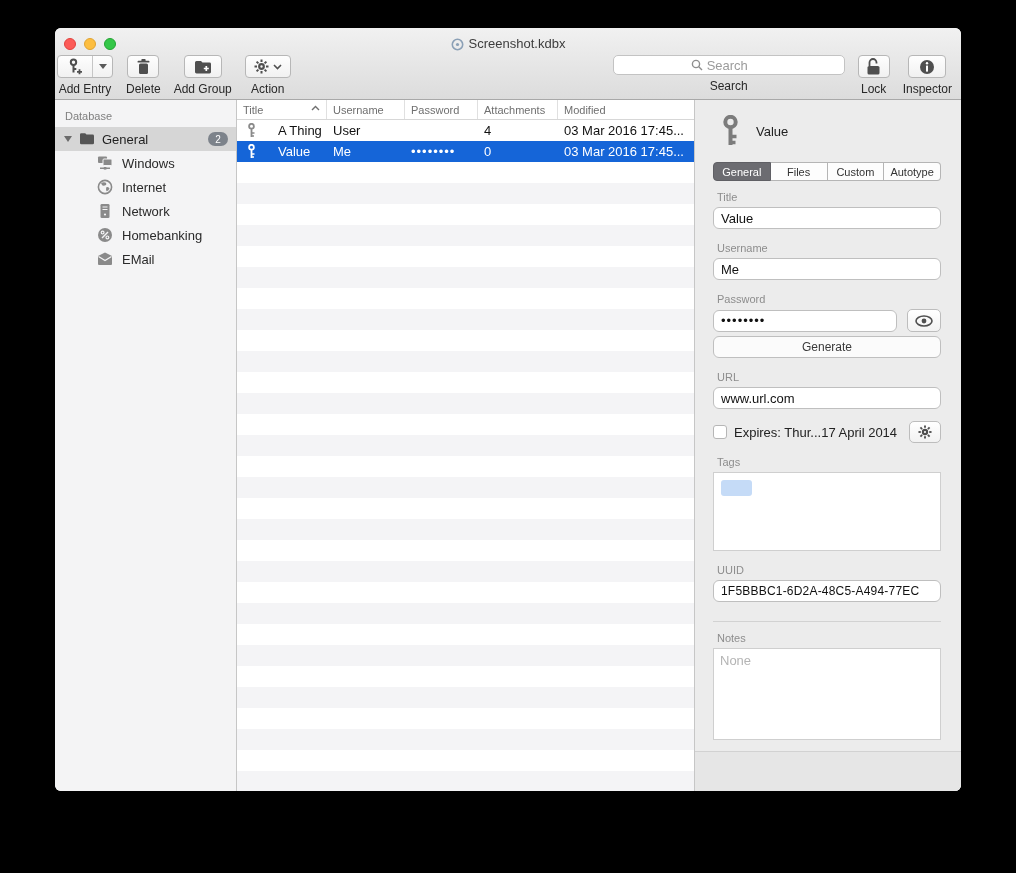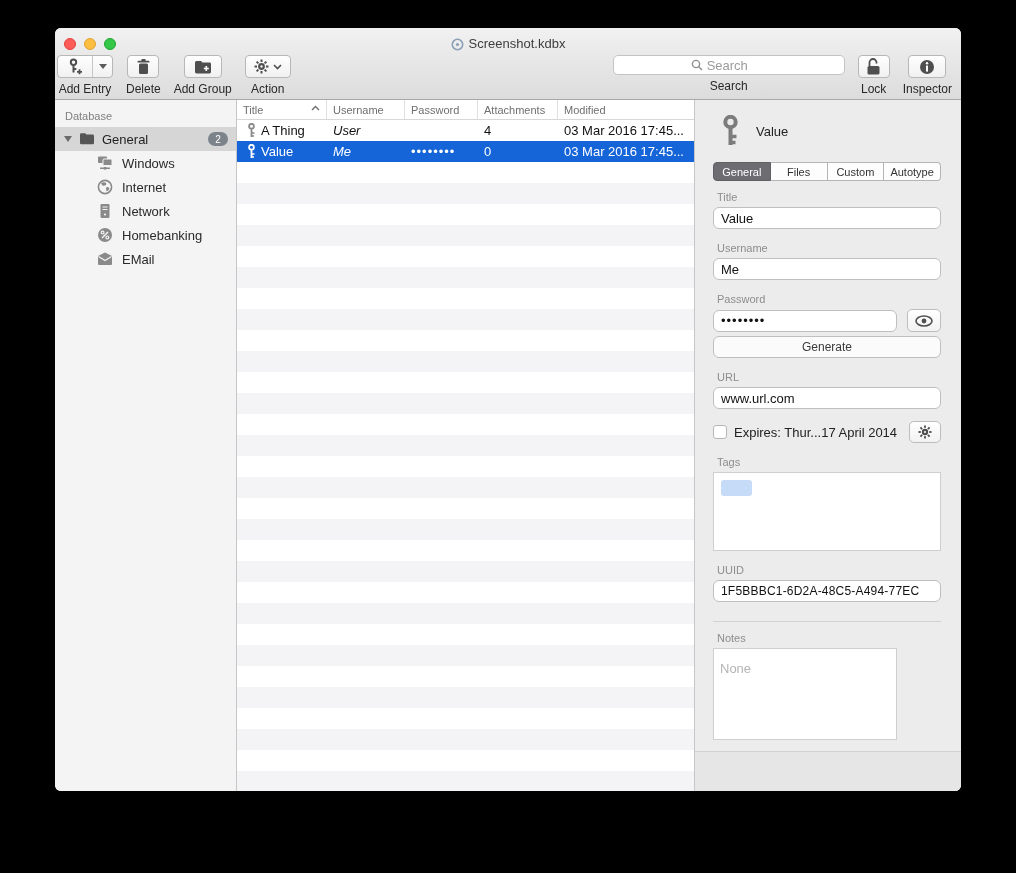--- a/index.html
+++ b/index.html
@@ -73,22 +73,22 @@
   .thead { height:20px; display:flex; border-bottom:1px solid #d7d7d7; background:#fff; }
   .th {
     font-size:11px; color:#6f6f6f; display:flex; align-items:center; padding-left:6px;
     border-right:1px solid #e0e0e0; position:relative;
   }
   .th:last-child { border-right:none; }
   .c-title{width:90px;} .c-user{width:78px;} .c-pass{width:73px;} .c-att{width:80px;} .c-mod{flex:1;}
   .sortmark { position:absolute; right:6px; top:5px; }
   .trow { height:21px; display:flex; align-items:center; font-size:13px; color:#111; }
   .trow .cell { padding-left:6px; overflow:hidden; white-space:nowrap; }
-  .cell-title { width:90px; display:flex; align-items:center; gap:5px; padding-left:10px !important; }
-  .cell-user{width:78px;font-style:italic;} .cell-pass{width:73px; letter-spacing:1px;} .cell-att{width:80px;} .cell-mod{flex:1;}
+  .cell-title { width:90px; display:flex; align-items:center; gap:22px; padding-left:10px !important; }
+  .cell-user{width:78px;} .cell-pass{width:73px; letter-spacing:1px;} .cell-att{width:80px;} .cell-mod{flex:1;}
   .row-selected { background:#1565d8; color:#fff; }
   .table-filler { flex:1; background:repeating-linear-gradient(to bottom,#ffffff 0 21px,#f4f4f6 21px 42px); }
   
   .inspector { width:266px; background:#ececec; display:flex; flex-direction:column; overflow:hidden; }
   .insp-scroll { padding:10px 20px 0 18px; }
   .insp-head { display:flex; align-items:center; gap:15px; padding-left:7px; height:42px; }
   .insp-head .entry-title { font-size:13px; color:#222; }
   .tabs { display:flex; margin-top:10px; height:19px; }
   .tab {
     border:1px solid #b5b5b5; border-left:none; background:#fdfdfd; font-size:11px; color:#333;
@@ -116,22 +116,22 @@
   }
   .expires-row { display:flex; align-items:center; margin-top:12px; }
   .checkbox { width:14px; height:14px; border:1px solid #b6b6b6; border-radius:3px; background:#fff; }
   .expires-label { font-size:13px; color:#222; margin-left:7px; flex:1; }
   .tagsbox { margin-top:4px; width:228px; height:79px; border:1px solid #cfcfcf; background:#fff; padding:7px; }
   .tagpill { width:31px; height:16px; background:#c5dbf7; border-radius:3px; }
   .uuid-field { font-size:12px; letter-spacing:.2px; }
   .divider { border-top:1px solid #d2d2d2; margin-top:19px; }
   .notes-sec { padding:0 20px 0 18px; }
   .notesbox {
-    margin-top:4px; width:184px; height:92px; border:1px solid #cfcfcf; background:#fff;
-    font-size:13px; color:#15803d; padding:12px 6px; resize:none; outline:none;
+    margin-top:4px; width:228px; height:92px; border:1px solid #cfcfcf; background:#fff;
+    font-size:13px; color:#15803d; padding:4px 6px; resize:none; outline:none;
     font-family:"Liberation Sans", sans-serif;
   }
   .notesbox::placeholder { color:#b4b4b4; }
   .insp-footer { flex:1; border-top:1px solid #d2d2d2; margin-top:7px; background:#e6e6e6; }
   svg { display:block; }
 </style>
 </head>
 <body>
 
 <div class="window">

